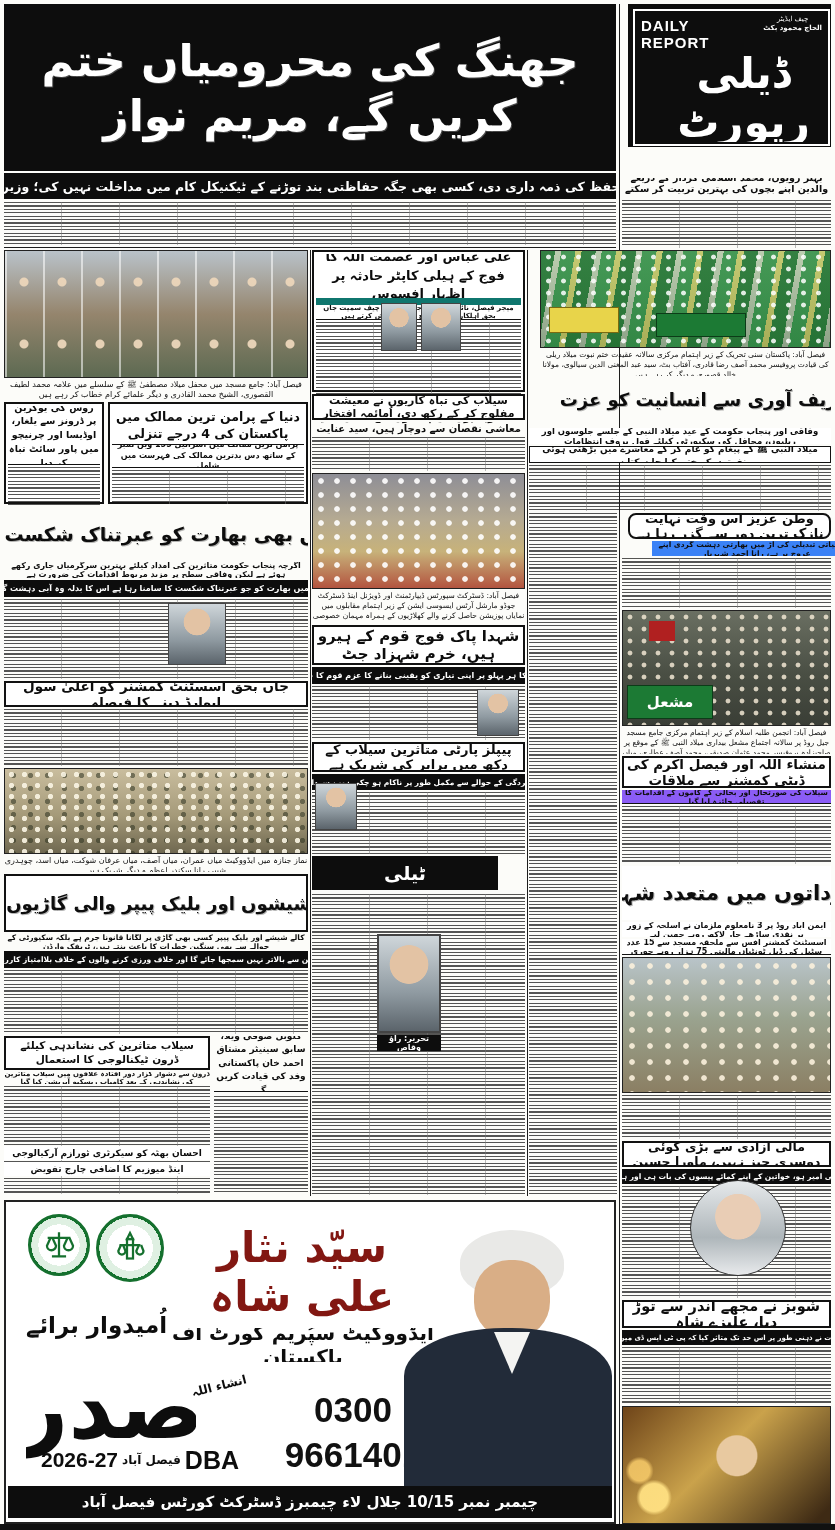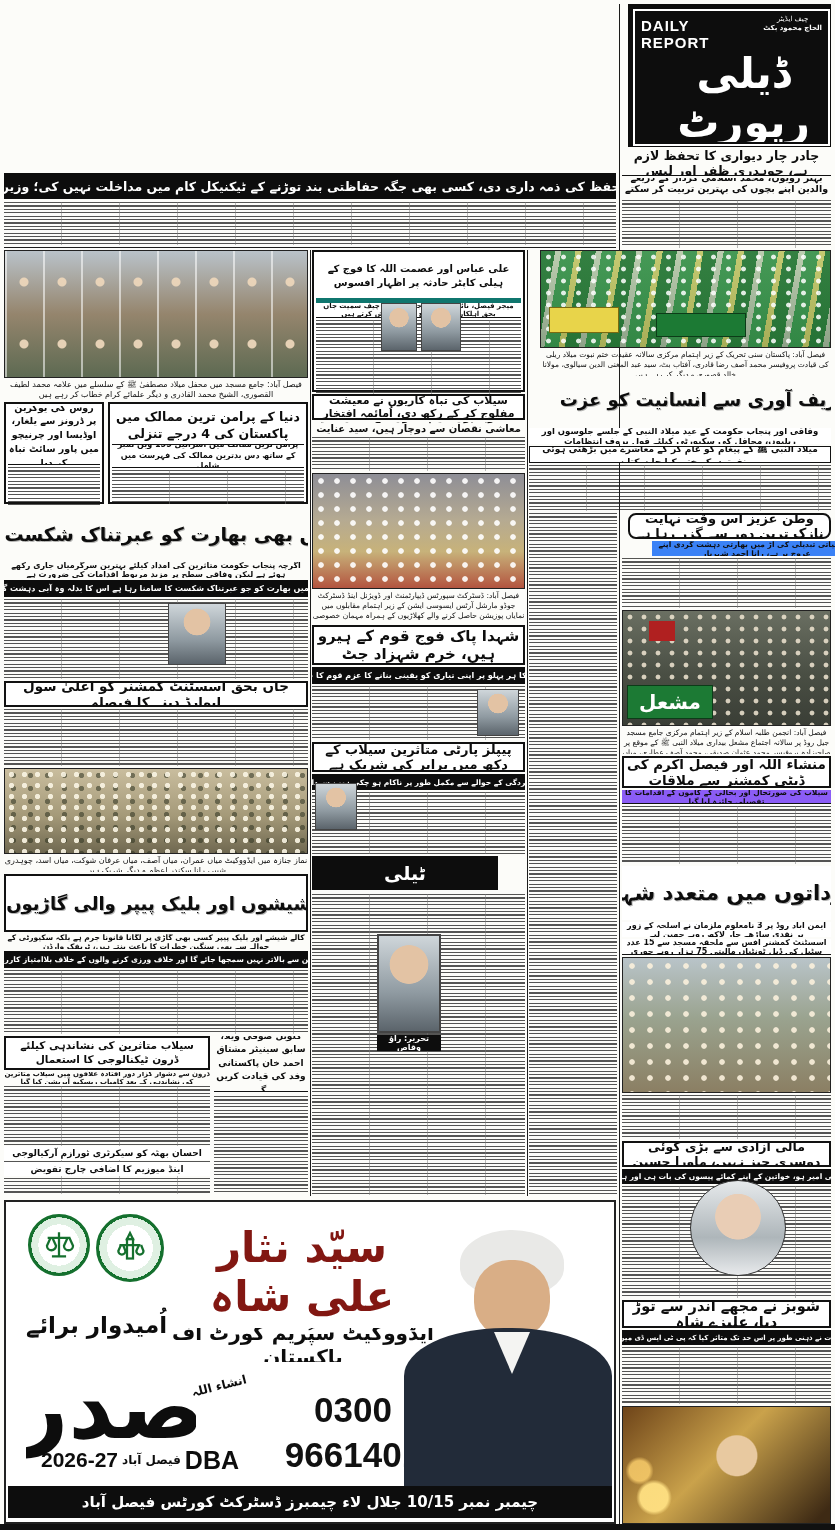--- a/index.html
+++ b/index.html
@@ -66,38 +66,40 @@
       radial-gradient(circle at 50% 50%,#ffffff 0 52%,#dff0e2 52% 70%,#1a7a34 70% 100%);
       display:flex;align-items:center;justify-content:center;}
   .adname{color:#821712;}
   .suit{background:#222b39;border-radius:48% 48% 0 0/30% 30% 0 0;}
 </style>
 </head>
 <body>
 
 <div id="page">
 
+  <div class="abs k c" style="left:4px;top:4px;width:612px;height:167px;">
+    <div class="rtl callig" style="font-size:44px;line-height:1.25;padding:0 8px;">جھنگ کی محرومیاں ختم کریں گے، مریم نواز</div>
+  </div>
 
   <div class="abs k" style="left:628px;top:4px;width:203px;height:143px;padding:5px;">
     <div style="position:relative;width:100%;height:100%;border:2px solid #fff;">
       <div class="abs" style="left:6px;top:6px;font-family:'Liberation Sans',sans-serif;font-weight:700;font-size:15px;letter-spacing:1px;line-height:1.15;color:#fff;">
         <div>DAILY</div>
         <div>REPORT</div>
       </div>
       <div class="abs rtl" style="right:6px;top:4px;font-size:7px;color:#fff;text-align:center;line-height:1.3;">
         <div>چیف ایڈیٹر</div>
         <div class="b">الحاج محمود بکٹ</div>
       </div>
       <div class="abs rtl c" style="left:0;right:0;bottom:2px;height:88px;color:#fff;padding-left:24px;">
         <span class="callig" style="font-size:42px;text-shadow:none;">ڈیلی رپورٹ</span>
       </div>
     </div>
   </div>
 
-  <div class="abs c rtl b" style="left:622px;top:150px;width:209px;height:26px;font-size:12.5px;border-bottom:1px solid #111;">چادر چار دیواری کا تحفظ لازم ہے، چوہدری ظفر اور لیس</div>
   <div class="abs c rtl b" style="left:622px;top:178px;width:209px;height:20px;font-size:9.5px;">بہتر رویوں، محمد اسلامی کردار کے ذریعے والدین اپنے بچوں کی بہترین تربیت کر سکتے ہیں</div>
   <div class="abs ts" style="left:622px;top:200px;width:209px;height:48px;"></div>
 
   <div class="abs k c" style="left:4px;top:173px;width:612px;height:26px;">
     <span class="rtl b" style="font-size:12.5px;padding:0 4px;white-space:nowrap;">اللہ تعالیٰ نے عوام کے تحفظ کی ذمہ داری دی، کسی بھی جگہ حفاظتی بند توڑنے کے ٹیکنیکل کام میں مداخلت نہیں کی؛ وزیر اعلیٰ پنجاب کی گفتگو</span>
   </div>
   <div class="abs ts" style="left:4px;top:202px;width:612px;height:43px;"></div>
   <div class="abs hr" style="left:4px;top:247px;width:612px;"></div>
 
   <div class="abs vr" style="left:310px;top:250px;height:946px;"></div>
@@ -144,21 +146,21 @@
 
   <div class="abs box c rtl b" style="left:4px;top:1036px;width:206px;height:34px;font-size:10.5px;line-height:1.3;">سیلاب متاثرین کی نشاندہی کیلئے ڈرون ٹیکنالوجی کا استعمال</div>
   <div class="abs c rtl b" style="left:4px;top:1072px;width:206px;height:12px;font-size:7px;">ڈرون سے دشوار گزار دور افتادہ علاقوں میں سیلاب متاثرین کی نشاندہی کے بعد کامیاب ریسکیو آپریشن کیا گیا</div>
   <div class="abs c rtl b" style="left:214px;top:1036px;width:94px;height:56px;font-size:9px;line-height:1.5;border-bottom:1px solid #111;">گلوبل صوفی ویلا، سابق سینیٹر مشتاق احمد خان پاکستانی وفد کی قیادت کریں گے</div>
   <div class="abs ts1" style="left:214px;top:1096px;width:94px;height:98px;"></div>
   <div class="abs ts" style="left:4px;top:1086px;width:206px;height:108px;"></div>
   <div class="abs c rtl b" style="left:4px;top:1146px;width:206px;height:14px;font-size:9px;background:#fff;">احسان بھٹہ کو سیکرٹری ٹورازم آرکیالوجی</div>
   <div class="abs c rtl b" style="left:4px;top:1162px;width:206px;height:14px;font-size:9px;background:#fff;">اینڈ میوزیم کا اضافی چارج تفویض</div>
 
   <div class="abs box" style="left:312px;top:250px;width:213px;height:142px;padding:2px;">
-    <div class="rtl b c" style="font-size:10px;line-height:1.45;height:44px;border-bottom:5px solid #0f766e;">علی عباس اور عصمت اللہ کا فوج کے ہیلی کاپٹر حادثہ پر اظہار افسوس</div>
+    <div class="rtl b c" style="font-size:13px;line-height:1.45;height:44px;border-bottom:7px solid #0f766e;">علی عباس اور عصمت اللہ کا فوج کے ہیلی کاپٹر حادثہ پر اظہار افسوس</div>
     <div class="rtl b c" style="font-size:7px;height:14px;border-bottom:1px solid #111;">میجر فیصل، نائب صوبیدار جمیل، کریو چیف سمیت جاں بحق اہلکاروں کو خراج عقیدت پیش کرتے ہیں</div>
     <div class="ts" style="height:74px;margin-top:2px;"></div>
   </div>
   <div class="abs portrait" style="left:381px;top:303px;width:36px;height:48px;"></div>
   <div class="abs portrait" style="left:421px;top:303px;width:40px;height:48px;"></div>
 
   <div class="abs box c rtl b" style="left:312px;top:394px;width:213px;height:26px;font-size:11px;">سیلاب کی تباہ کاریوں نے معیشت مفلوج کر کے رکھ دی، اُمائمہ افتخار</div>
   <div class="abs c rtl b" style="left:312px;top:422px;width:213px;height:13px;font-size:10px;">مال مویشیوں کی ہلاکتوں سے کسان شدید معاشی نقصان سے دوچار ہیں، سید عنایت شاہ</div>
   <div class="abs ts" style="left:312px;top:437px;width:213px;height:34px;"></div>
 
@@ -202,21 +204,21 @@
   <div class="abs c rtl b" style="left:529px;top:428px;width:302px;height:16px;font-size:8.5px;background:#fff;">وفاقی اور پنجاب حکومت کے عید میلاد النبی کے جلسے جلوسوں اور ریلیوں، محافل کی سکیورٹی کیلئے فول پروف انتظامات</div>
   <div class="abs hl c rtl b" style="left:529px;top:446px;width:302px;height:17px;font-size:9px;">میلاد النبی ﷺ کے پیغام کو عام کر کے معاشرے میں بڑھتی ہوئی نفرتوں کو ختم کیا جا سکتا ہے</div>
   <div class="abs ts" style="left:529px;top:465px;width:302px;height:46px;"></div>
 
   <div class="abs box c rtl b" style="left:628px;top:513px;width:203px;height:26px;font-size:13px;border-radius:8px;">وطن عزیز اس وقت نہایت نازک ترین دور سے گزر رہا ہے</div>
   <div class="abs c rtl b" style="left:652px;top:541px;width:209px;height:15px;font-size:7.5px;background:#3b82f6;">ماحولیاتی تبدیلی کی آڑ میں بھارتی دہشت گردی اپنے عروج پر ہے، رانا احمد شہریار</div>
   <div class="abs ts" style="left:622px;top:558px;width:209px;height:50px;"></div>
 
   <div class="abs ph ph-dark" style="left:622px;top:610px;width:209px;height:116px;">
     <div class="abs c" style="left:4px;bottom:6px;width:86px;height:34px;background:#1c7a34;border:1px solid #0c3c18;color:#fff;">
-      <span class="rtl b" style="font-size:20px;">مشعل</span>
+      <span class="rtl b" style="font-size:15px;">مشعل</span>
     </div>
     <div class="abs" style="left:26px;top:10px;width:26px;height:20px;background:#b02020;"></div>
   </div>
   <div class="abs cap rtl" style="left:622px;top:728px;width:209px;height:26px;font-size:7.5px;">فیصل آباد: انجمن طلبہ اسلام کے زیر اہتمام مرکزی جامع مسجد جیل روڈ پر سالانہ اجتماع مشعل بیداری میلاد النبی ﷺ کے موقع پر صاحبزادہ پروفیسر محمد عثمان صدیقی، محمد آصف عطاری، میاں خالد و دیگر</div>
 
   <div class="abs box c rtl b" style="left:622px;top:756px;width:209px;height:32px;font-size:13.5px;">منشاء اللہ اور فیصل اکرم کی ڈپٹی کمشنر سے ملاقات</div>
   <div class="abs c rtl b" style="left:622px;top:790px;width:209px;height:14px;font-size:7.5px;border-bottom:1px solid #111;background:#8b5cf6;">سیلاب کی صورتحال اور بحالی کے کاموں کے اقدامات کا تفصیلی جائزہ لیا گیا</div>
   <div class="abs ts" style="left:622px;top:806px;width:209px;height:58px;"></div>
 
   <div class="abs c" style="left:622px;top:866px;width:209px;height:54px;background:#fff;">

